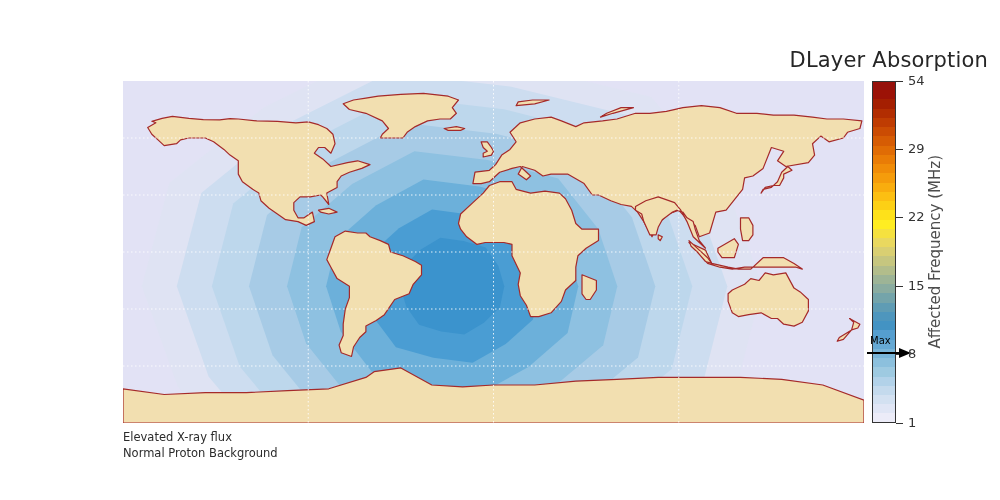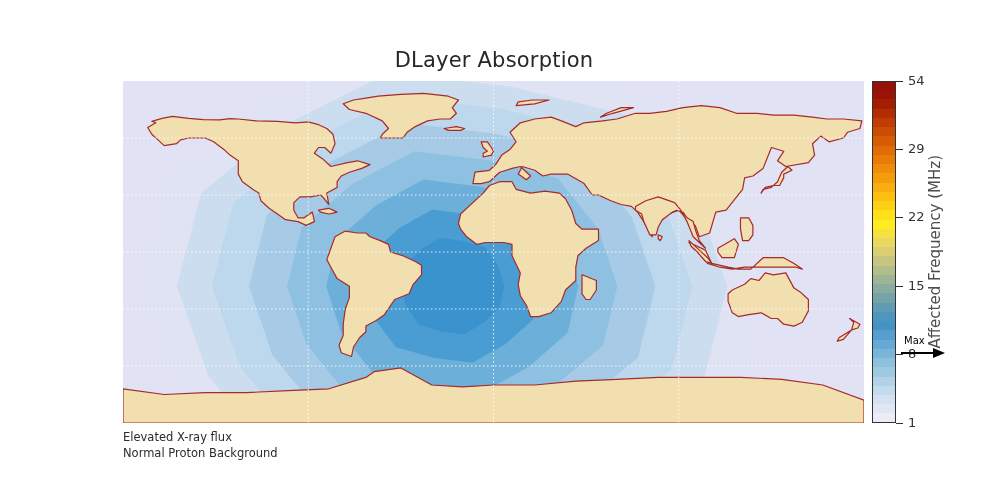--- a/index.html
+++ b/index.html
@@ -5,21 +5,21 @@
   html,body{margin:0;padding:0;}
   body{
     width:1000px;height:500px;background:#ffffff;overflow:hidden;
     font-family:"DejaVu Sans","Liberation Sans",sans-serif;
     position:relative;
   }
   #fig{position:absolute;left:0;top:0;width:1000px;height:500px;}
 
   
   .title{
-    position:absolute;left:0;top:48px;width:988px;text-align:center;
+    position:absolute;left:0;top:48px;width:988px;text-align:right;
     font-size:21px;color:#262626;font-weight:400;letter-spacing:.2px;
   }
 
   
   .map-axes{
     position:absolute;left:123px;top:81px;width:741px;height:342px;
     background:#e2e2f5;overflow:hidden;border:0;
   }
   .map-axes > svg{display:block;position:absolute;left:0;top:0;}
 
@@ -40,21 +40,21 @@
   .cbar-label{
     position:absolute;left:924px;top:81px;height:342px;width:22px;
     display:flex;align-items:center;justify-content:center;
   }
   .cbar-label span{
     writing-mode:vertical-rl;transform:rotate(180deg);
     font-size:15px;color:#4d4d4d;white-space:nowrap;
   }
 
   
-  .maxann{position:absolute;left:866px;top:0;width:46px;height:30px;margin-left:34px;}
+  .maxann{position:absolute;left:866px;top:0;width:46px;height:30px;}
   .maxann .mtxt{
     position:absolute;left:4px;top:0;font-size:10px;color:#000;line-height:1;
   }
   .maxann svg{position:absolute;left:0;top:11px;}
 
   
   .foot{position:absolute;font-size:11.5px;color:#2b2b2b;line-height:1.35;}
   .foot-left{left:123px;top:430px;}
   .foot-date{left:719px;top:432px;}
   .copy{

